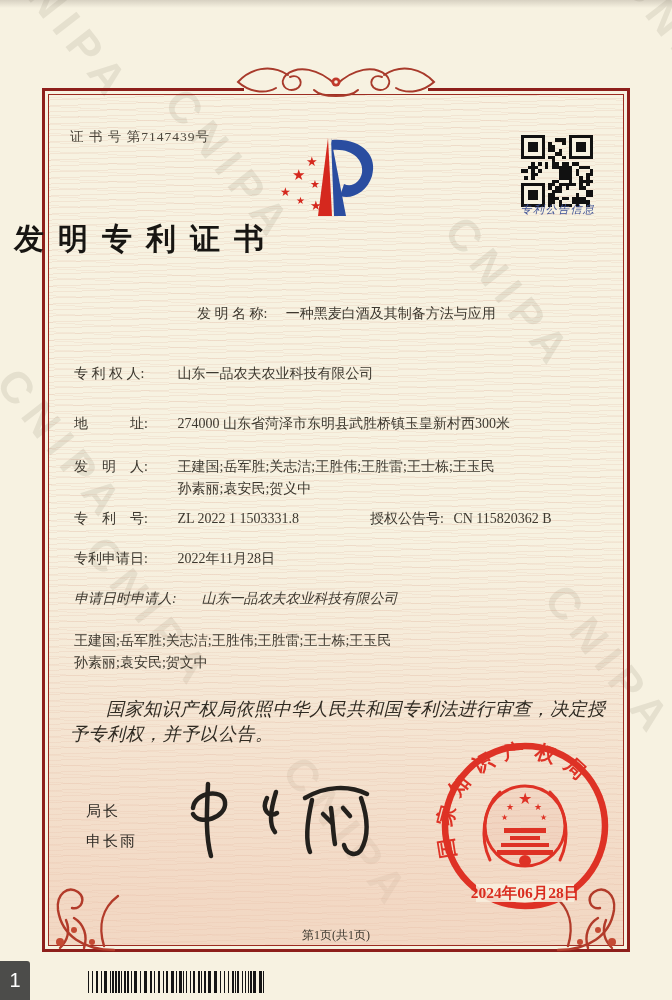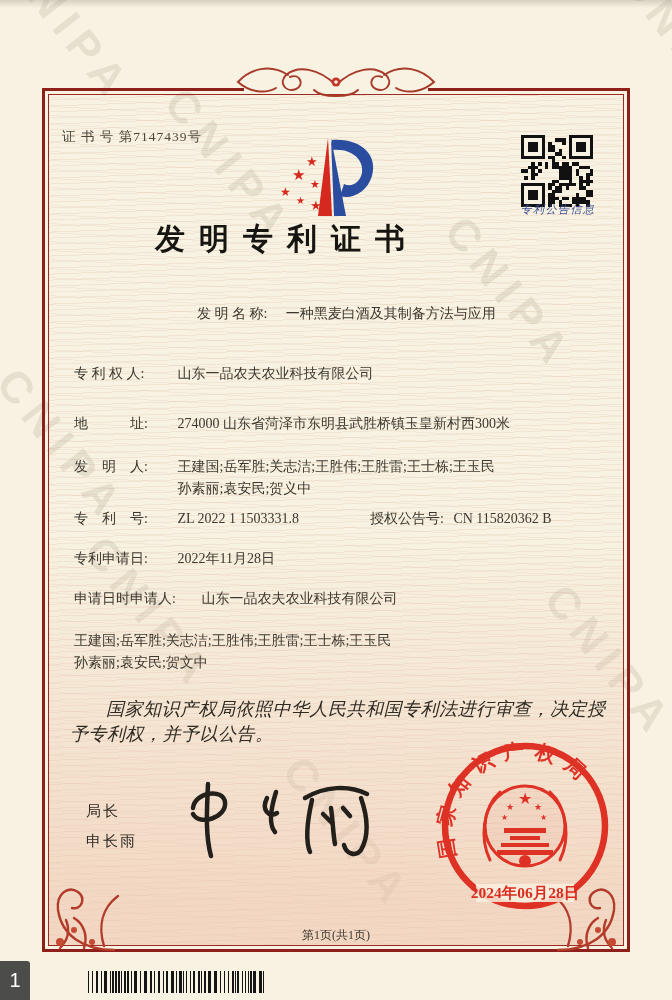--- a/index.html
+++ b/index.html
@@ -23,27 +23,27 @@
       repeating-linear-gradient(3deg, rgba(203,128,102,0.09) 0 1px, transparent 1px 9px);
   }
   
   .wm{
     position:absolute;font-family:"Liberation Sans","DejaVu Sans",sans-serif;
     font-size:44px;font-weight:bold;letter-spacing:9px;
     color:rgba(128,118,98,0.15);transform:rotate(52deg);
     pointer-events:none;white-space:nowrap;
   }
   
-  .cert-no{left:62px;top:128px;font-size:13.5px;color:#4c463c;letter-spacing:1px;}
+  .cert-no{left:70px;top:128px;font-size:13.5px;color:#4c463c;letter-spacing:1px;}
   .qr-caption{
     left:503px;top:202px;width:110px;text-align:center;
     font-size:11px;font-style:italic;letter-spacing:1.5px;color:#3c5096;
   }
   .title{
-    left:0;top:219px;width:560px;text-align:center;
+    left:0;top:219px;width:560px;
     font-size:30px;font-weight:bold;color:#171512;
     letter-spacing:14px;padding-left:14px;box-sizing:border-box;
   }
   
   .row{left:74px;width:530px;font-size:14px;line-height:22px;color:#3d382f;}
   .row .lab{display:inline-block;vertical-align:top;white-space:pre;}
   .labA{width:100px;}
   .labB{width:124px;}
   .row .val{display:inline-block;vertical-align:top;}
   .col2{position:absolute;left:296px;top:0;white-space:nowrap;}
@@ -298,21 +298,21 @@
   <span class="val">ZL 2022 1 1503331.8</span>
   <span class="col2">
     <span class="lab">授权公告号:</span>
     <span class="val">CN 115820362 B</span>
   </span>
 </div>
 <div class="abs row" style="top:548px;">
   <span class="lab labA">专利申请日:</span>
   <span class="val">2022年11月28日</span>
 </div>
-<div class="abs row" style="top:588px;">
+<div class="abs row" style="top:588px;font-style:italic;">
   <span class="lab labB">申请日时申请人:</span>
   <span class="val">山东一品农夫农业科技有限公司</span>
 </div>
 <div class="abs row" style="top:630px;">
   <span class="val">
     <div>王建国;岳军胜;关志洁;王胜伟;王胜雷;王士栋;王玉民</div>
     <div>孙素丽;袁安民;贺文中</div>
   </span>
 </div>
 

